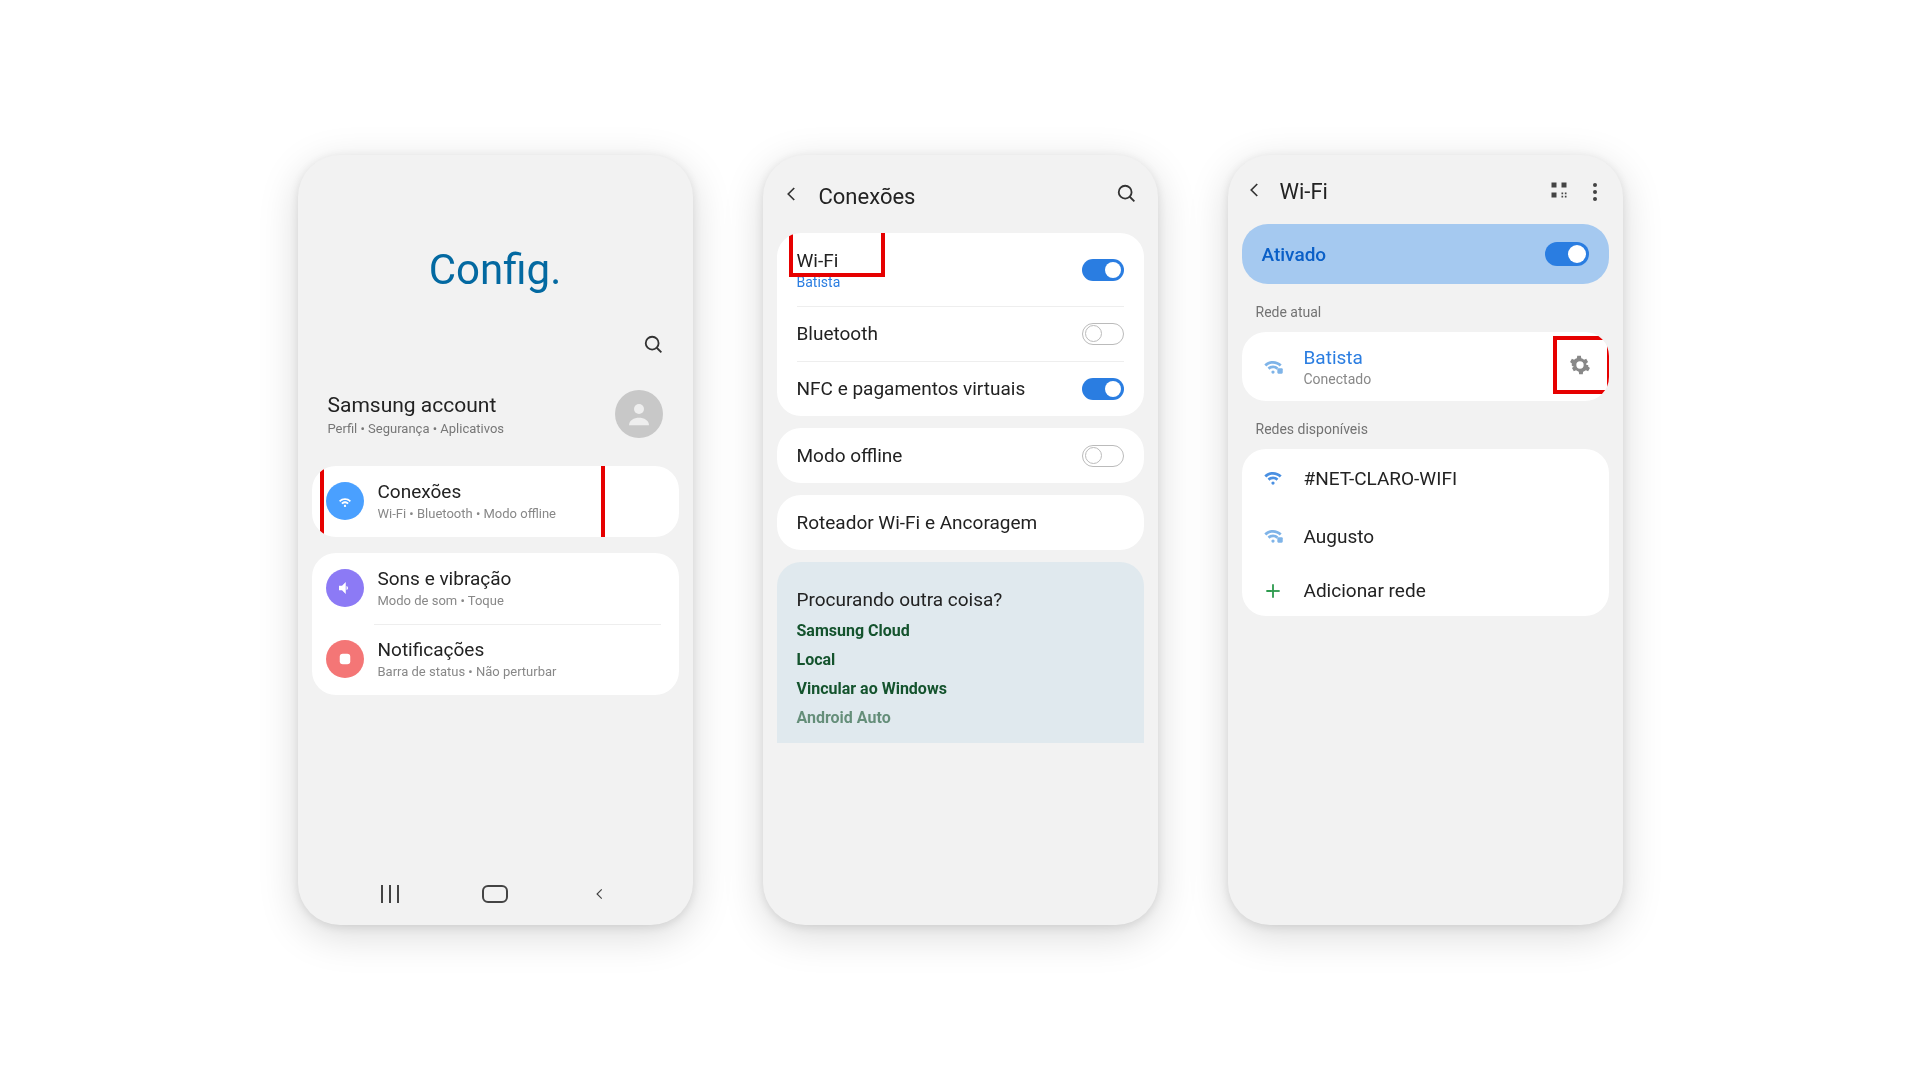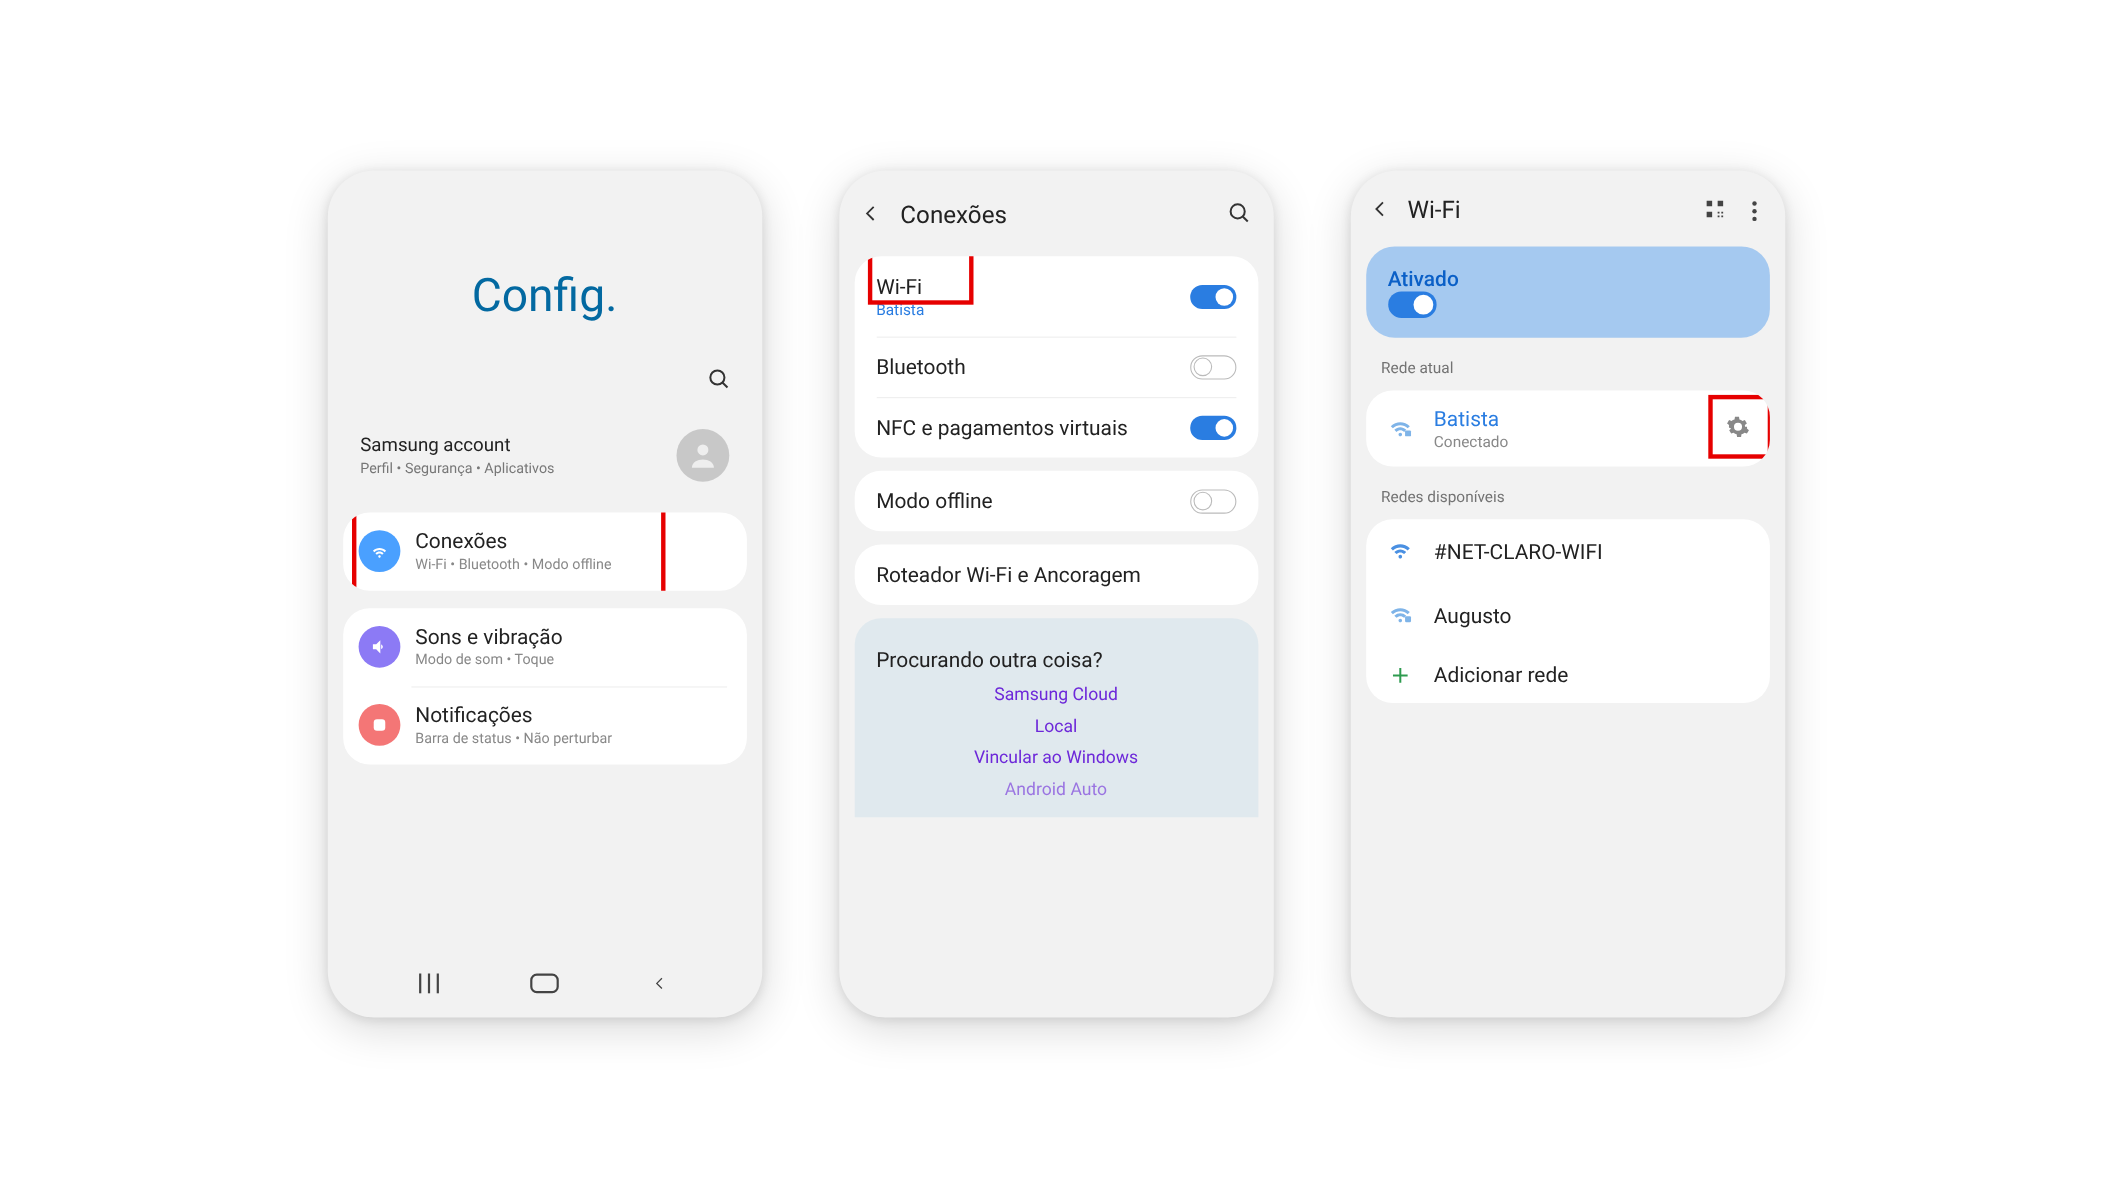--- a/index.html
+++ b/index.html
@@ -21,21 +21,21 @@
   .p1-search-row { display: flex; justify-content: flex-end; padding: 40px 28px 14px; }
   .search-icon svg { width: 22px; height: 22px; stroke: #333; fill: none; stroke-width: 2; }
   .account-row {
     margin: 4px 14px 8px;
     padding: 12px 16px;
     display: flex;
     align-items: center;
     justify-content: space-between;
     border-radius: 22px;
   }
-  .account-text .acct-title { font-size: 17px; color: #222; }
+  .account-text .acct-title { font-size: 21px; color: #222; }
   .account-text .acct-sub { font-size: 13px; color: #777; margin-top: 4px; }
   .avatar {
     width: 48px; height: 48px; border-radius: 50%; background: #c8c8c8;
     display: flex; align-items: center; justify-content: center;
   }
   .avatar svg { width: 30px; height: 30px; fill: #eee; }
   .settings-card {
     background: #ffffff;
     margin: 8px 14px;
     border-radius: 24px;
@@ -115,43 +115,42 @@
   }
   .toggle.on::after { background: #fff; right: 3px; }
   .toggle.off::after { background: #fff; border:1.5px solid #bbb; left: 2px; top:1.5px; width:15px; height:15px; }
   .help-card {
     background: #e0e9ee;
     margin: 6px 14px 16px;
     border-radius: 24px 24px 0 0;
     padding: 26px 20px 6px;
   }
   .help-title { font-size: 19px; color: #222; margin-bottom: 10px; }
-  .help-link { display: block; font-size: 16px; color: #6d28d9; font-weight: 400; margin: 10px 0; text-align: center; }
+  .help-link { display: block; font-size: 16px; color: #14532d; font-weight: 700; margin: 10px 0; }
   .p2-wifi-highlight {
     position: absolute; left: 12px; top: -8px; width: 96px; height: 52px;
     border: 4px solid #e60000;
   }
 
   
   .p3-header {
     display: flex; align-items: center; padding: 24px 18px 14px; gap: 16px;
   }
   .p3-header-title { font-size: 22px; color: #222; flex: 1; }
   .qr-icon svg, .more-icon svg { width: 20px; height: 20px; fill: #444; }
   .more-icon { display:flex; flex-direction:column; gap:3px; align-items:center; justify-content:center; width:20px; }
   .more-icon span { width:4px; height:4px; background:#444; border-radius:50%; }
   .activated-card {
     background: #a5c9f0;
     margin: 6px 14px;
     border-radius: 26px;
     display: flex;
-    align-items: flex-start;
+    align-items: flex-end;
     justify-content: space-between;
     padding: 18px 20px;
-    flex-direction: column;
   }
   .activated-label { font-size: 19px; color: #0a5fc7; font-weight: 500; }
   .section-label { font-size: 14px; color: #737373; margin: 14px 0 6px 28px; }
   .wifi-row {
     display: flex; align-items: center; padding: 14px 18px; position: relative;
     gap: 18px;
   }
   .wifi-icon svg { width: 26px; height: 26px; }
   .wifi-text .wtitle { font-size: 19px; color: #222; }
   .wifi-text .wtitle.connected { color: #2a7de1; }

